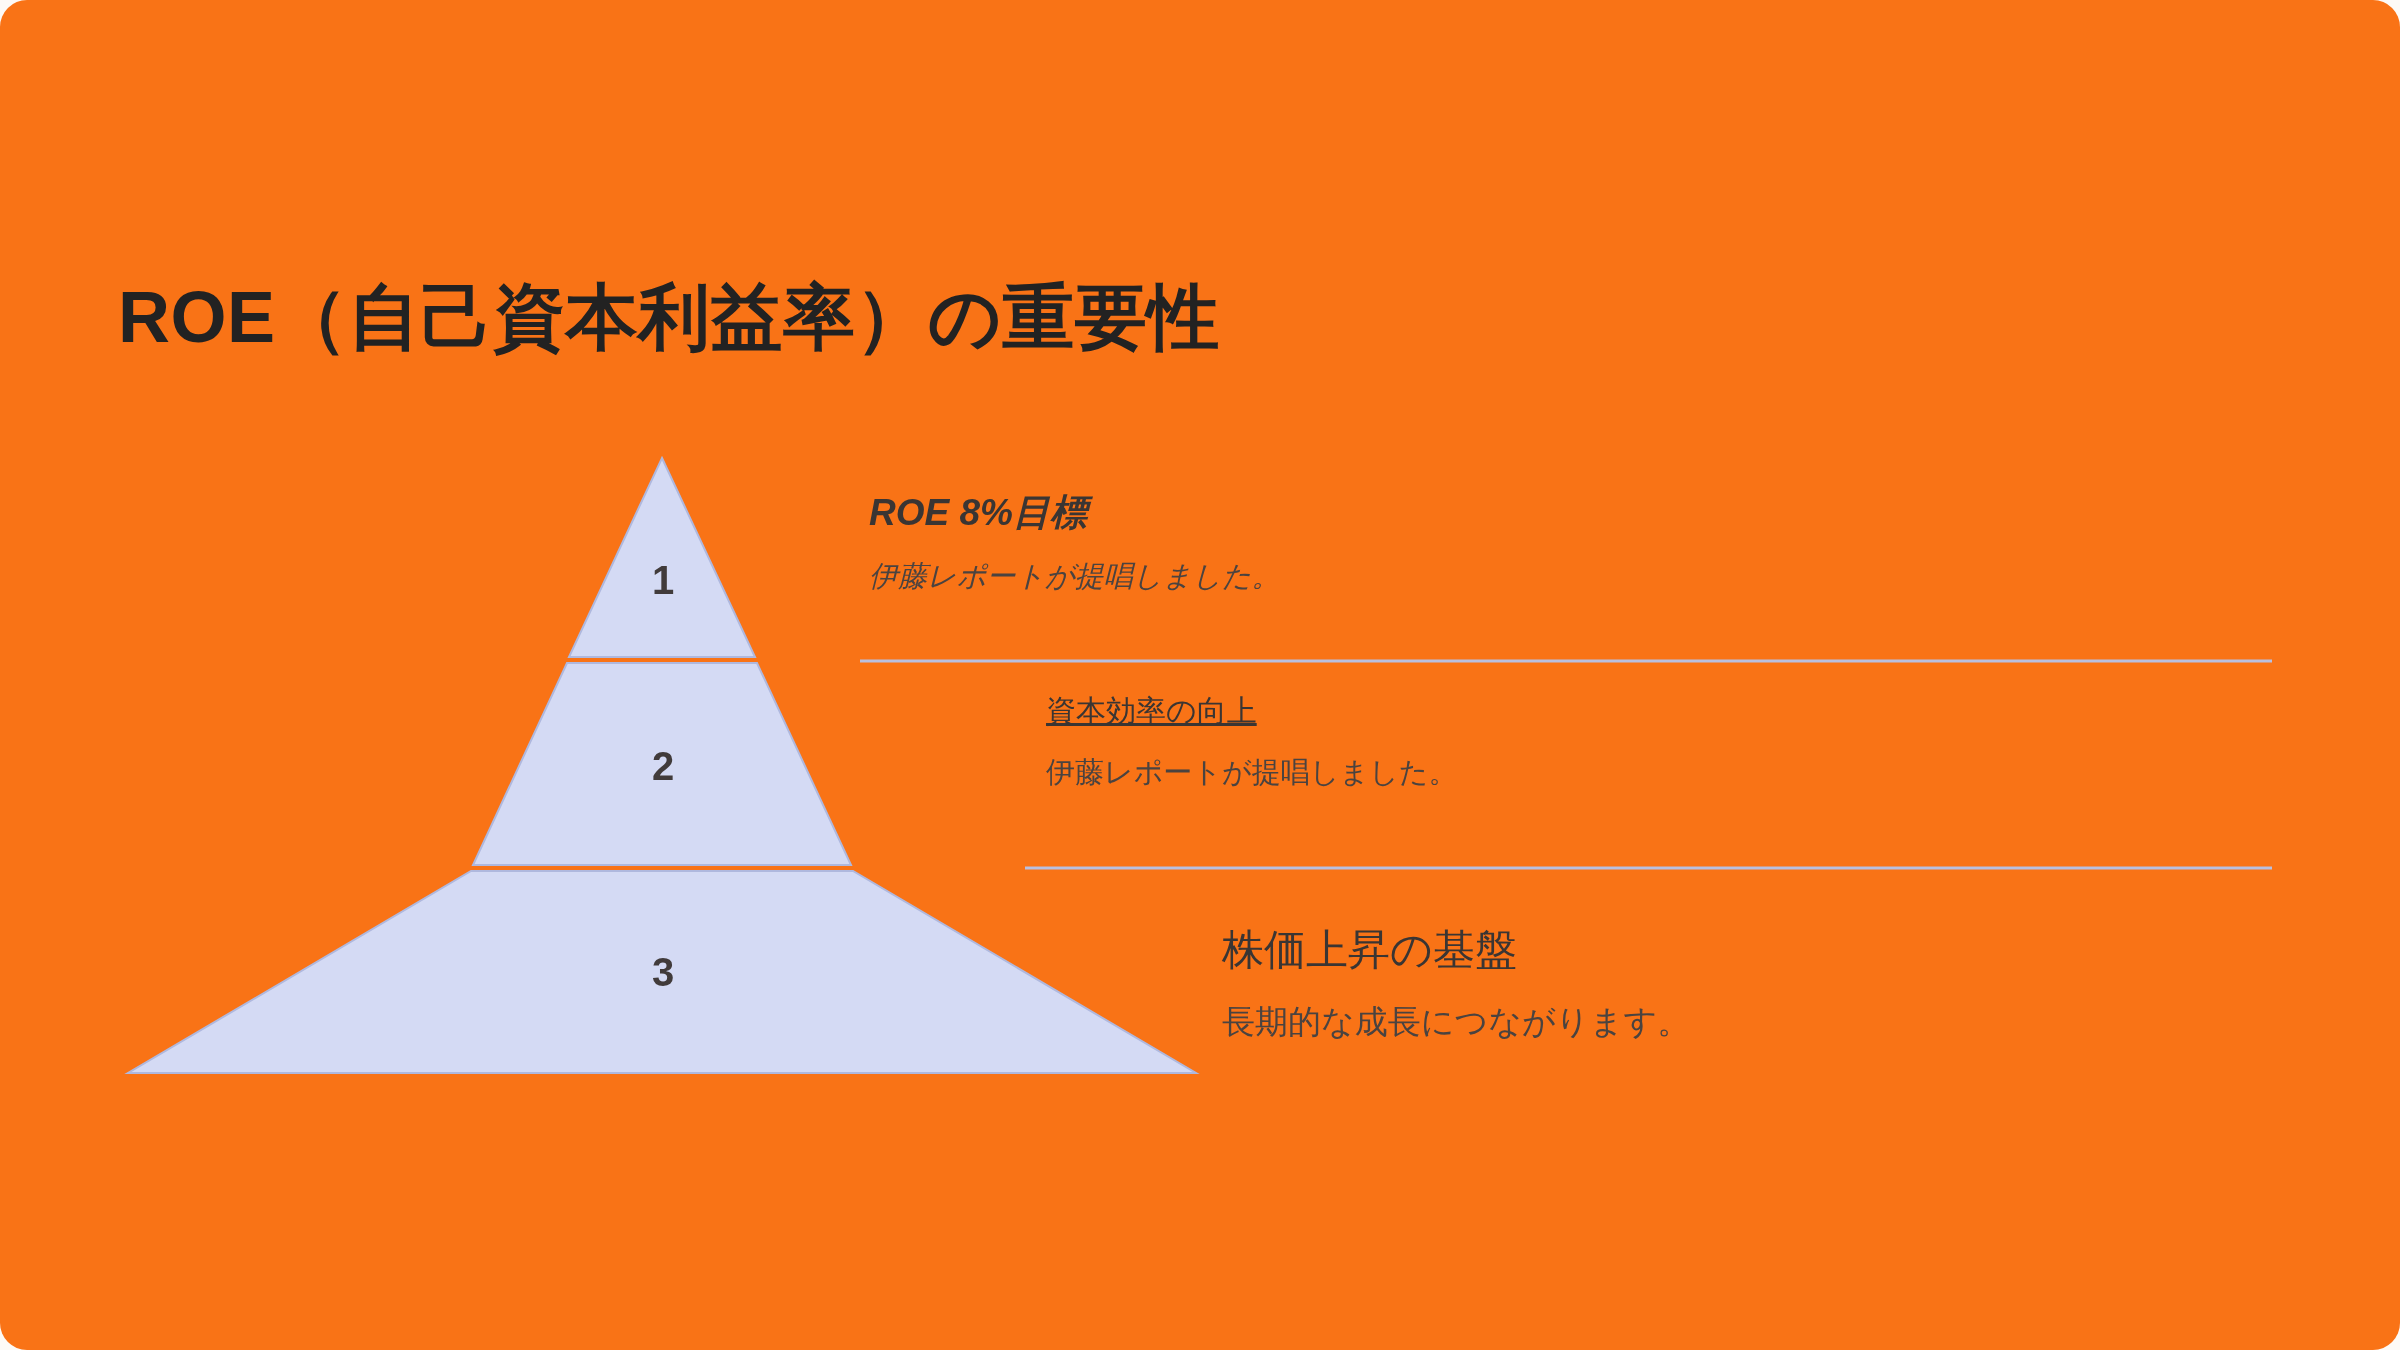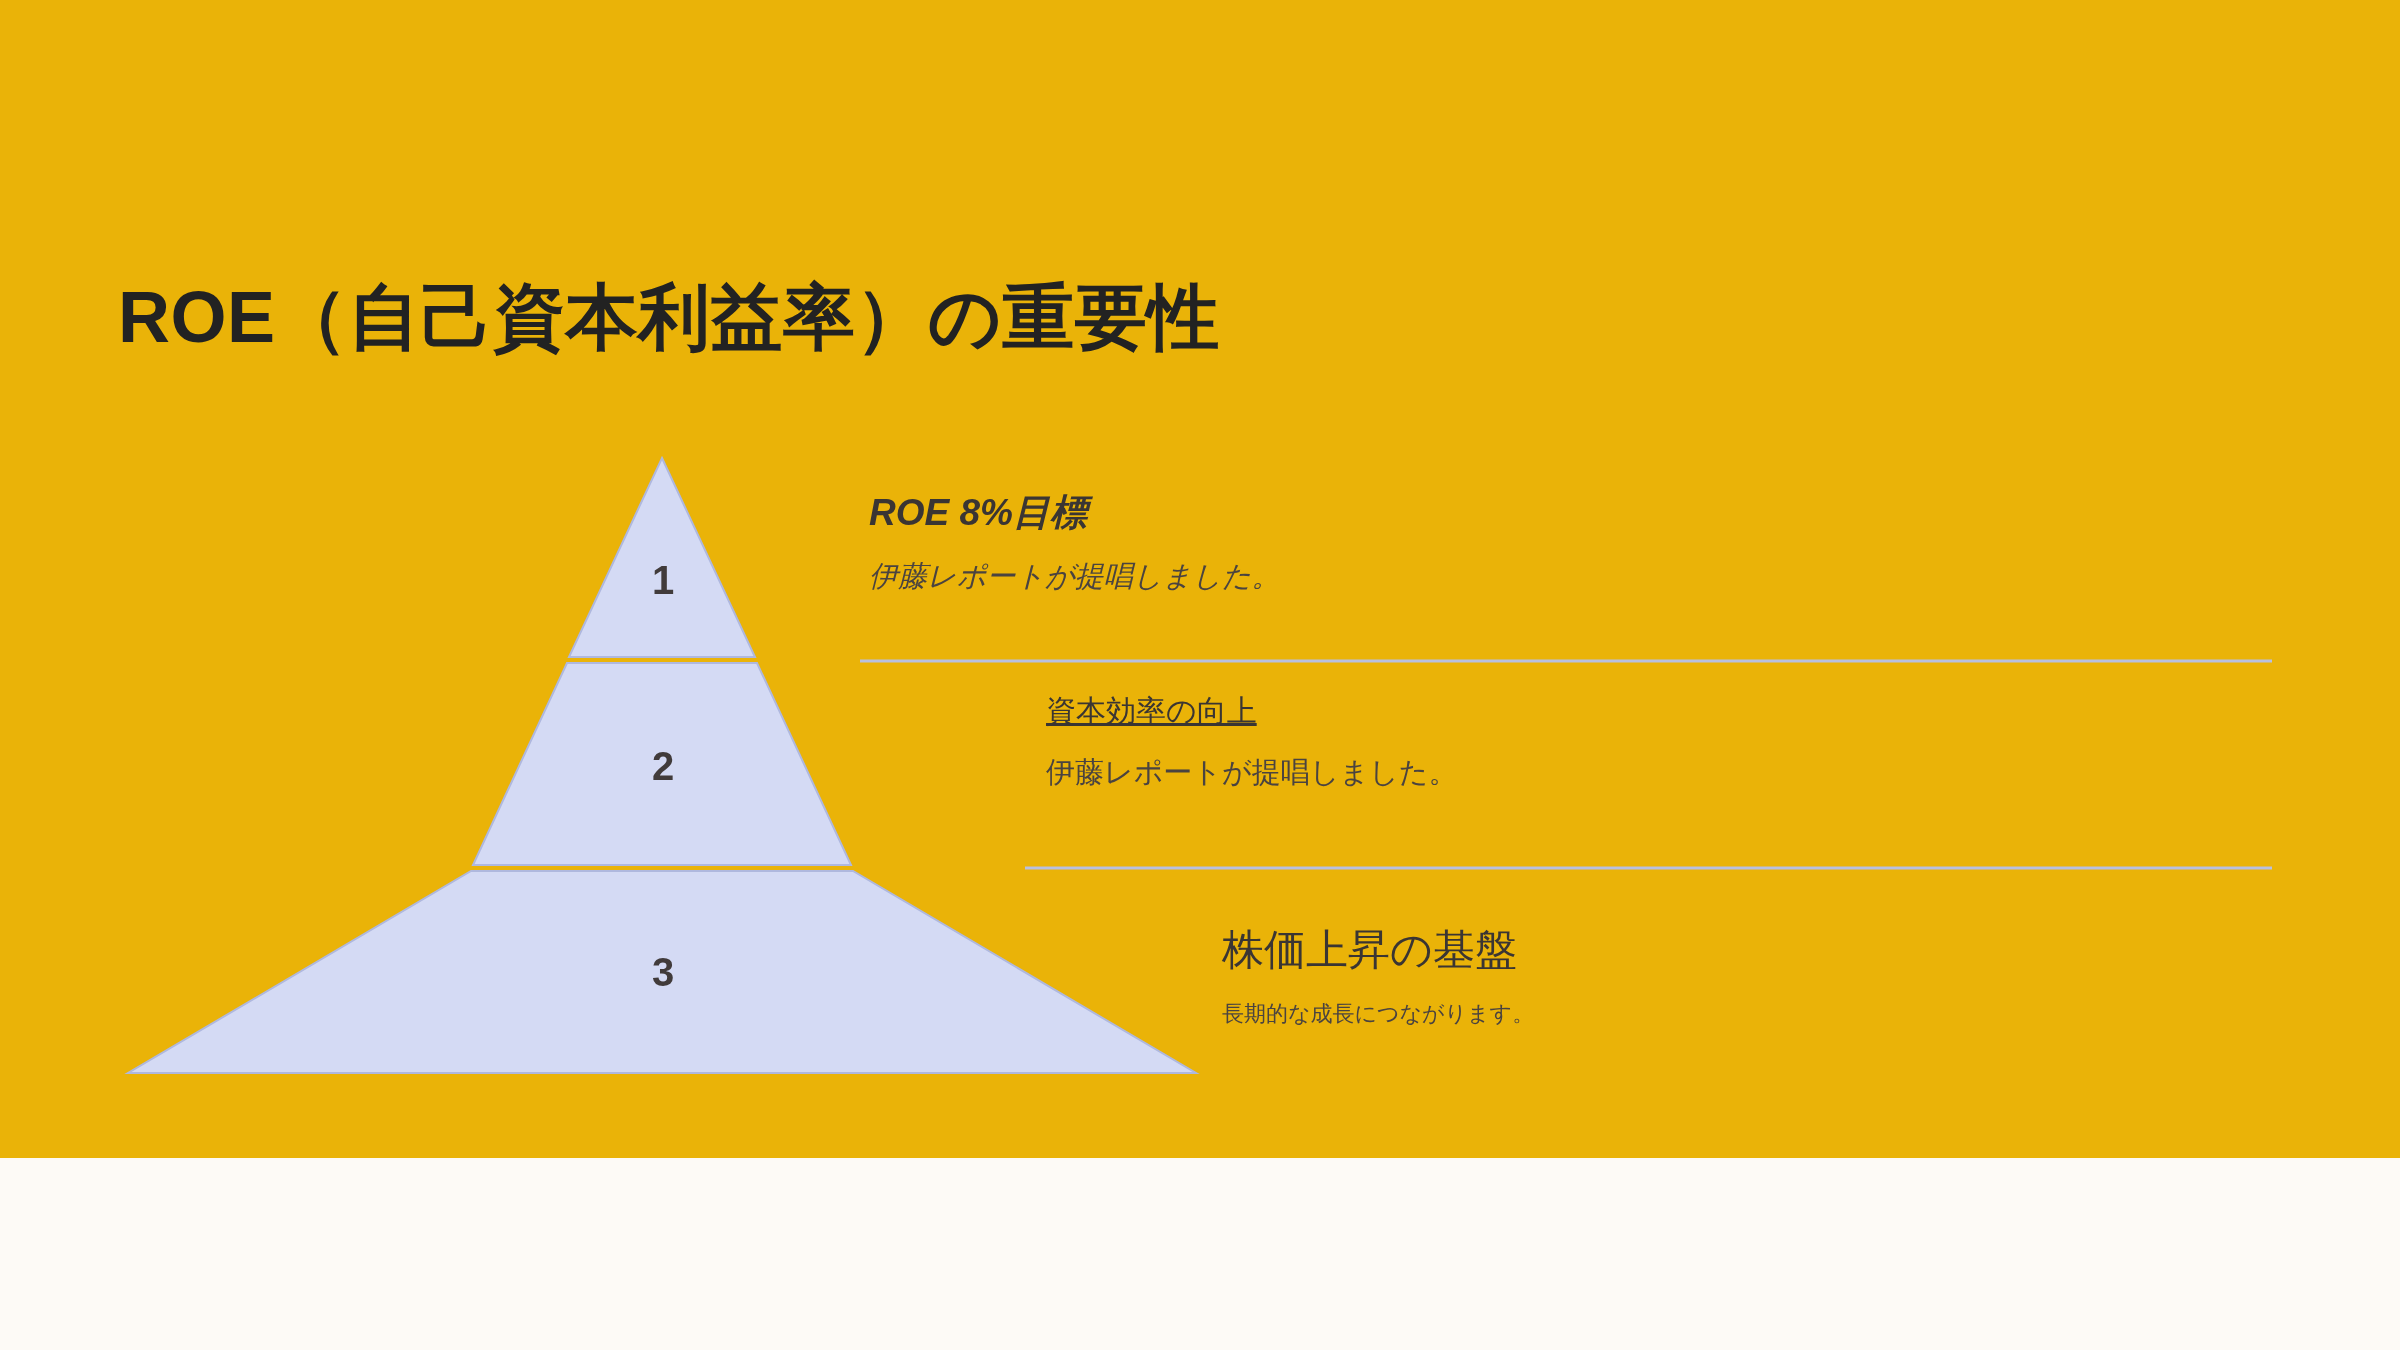--- a/index.html
+++ b/index.html
@@ -9,22 +9,23 @@
   body {
     width: 2400px;
     height: 1350px;
     background: #FDFAF6;
     font-family: "Liberation Sans", "DejaVu Sans", sans-serif;
     overflow: hidden;
   }
   #slide {
     position: relative;
     width: 2400px;
-    height: 1158px;
-    background: #eab308;
+    height: 1350px;
+    background: #f97316;
+    border-radius: 27px;
   }
 
   
   #slide-title {
     position: absolute;
     left: 118px;
     top: 276px;
     font-size: 72px;
     font-weight: 700;
     color: #222222;
@@ -77,21 +78,21 @@
   #tier-text-1 { left: 869px; top: 490px; font-style: italic; }
   #tier-text-1 .tier-heading { font-size: 37px; font-weight: 700; }
   #tier-text-1 .tier-desc { font-size: 29px; font-weight: 400; margin-top: 20px; }
 
   #tier-text-2 { left: 1046px; top: 692px; }
   #tier-text-2 .tier-heading { font-size: 30px; font-weight: 400; text-decoration: underline; }
   #tier-text-2 .tier-desc { font-size: 29px; font-weight: 400; margin-top: 22px; }
 
   #tier-text-3 { left: 1222px; top: 898px; }
   #tier-text-3 .tier-heading { font-size: 42px; font-weight: 400; margin-top: 26px; }
-  #tier-text-3 .tier-desc { font-size: 22px; font-weight: 400; margin-top: 22px; }
+  #tier-text-3 .tier-desc { font-size: 33px; font-weight: 400; margin-top: 22px; }
 </style>
 </head>
 <body>
 
 <div id="slide">
 
   <div id="slide-title">ROE（自己資本利益率）の重要性</div>
 
   <div id="pyramid-diagram">
 

